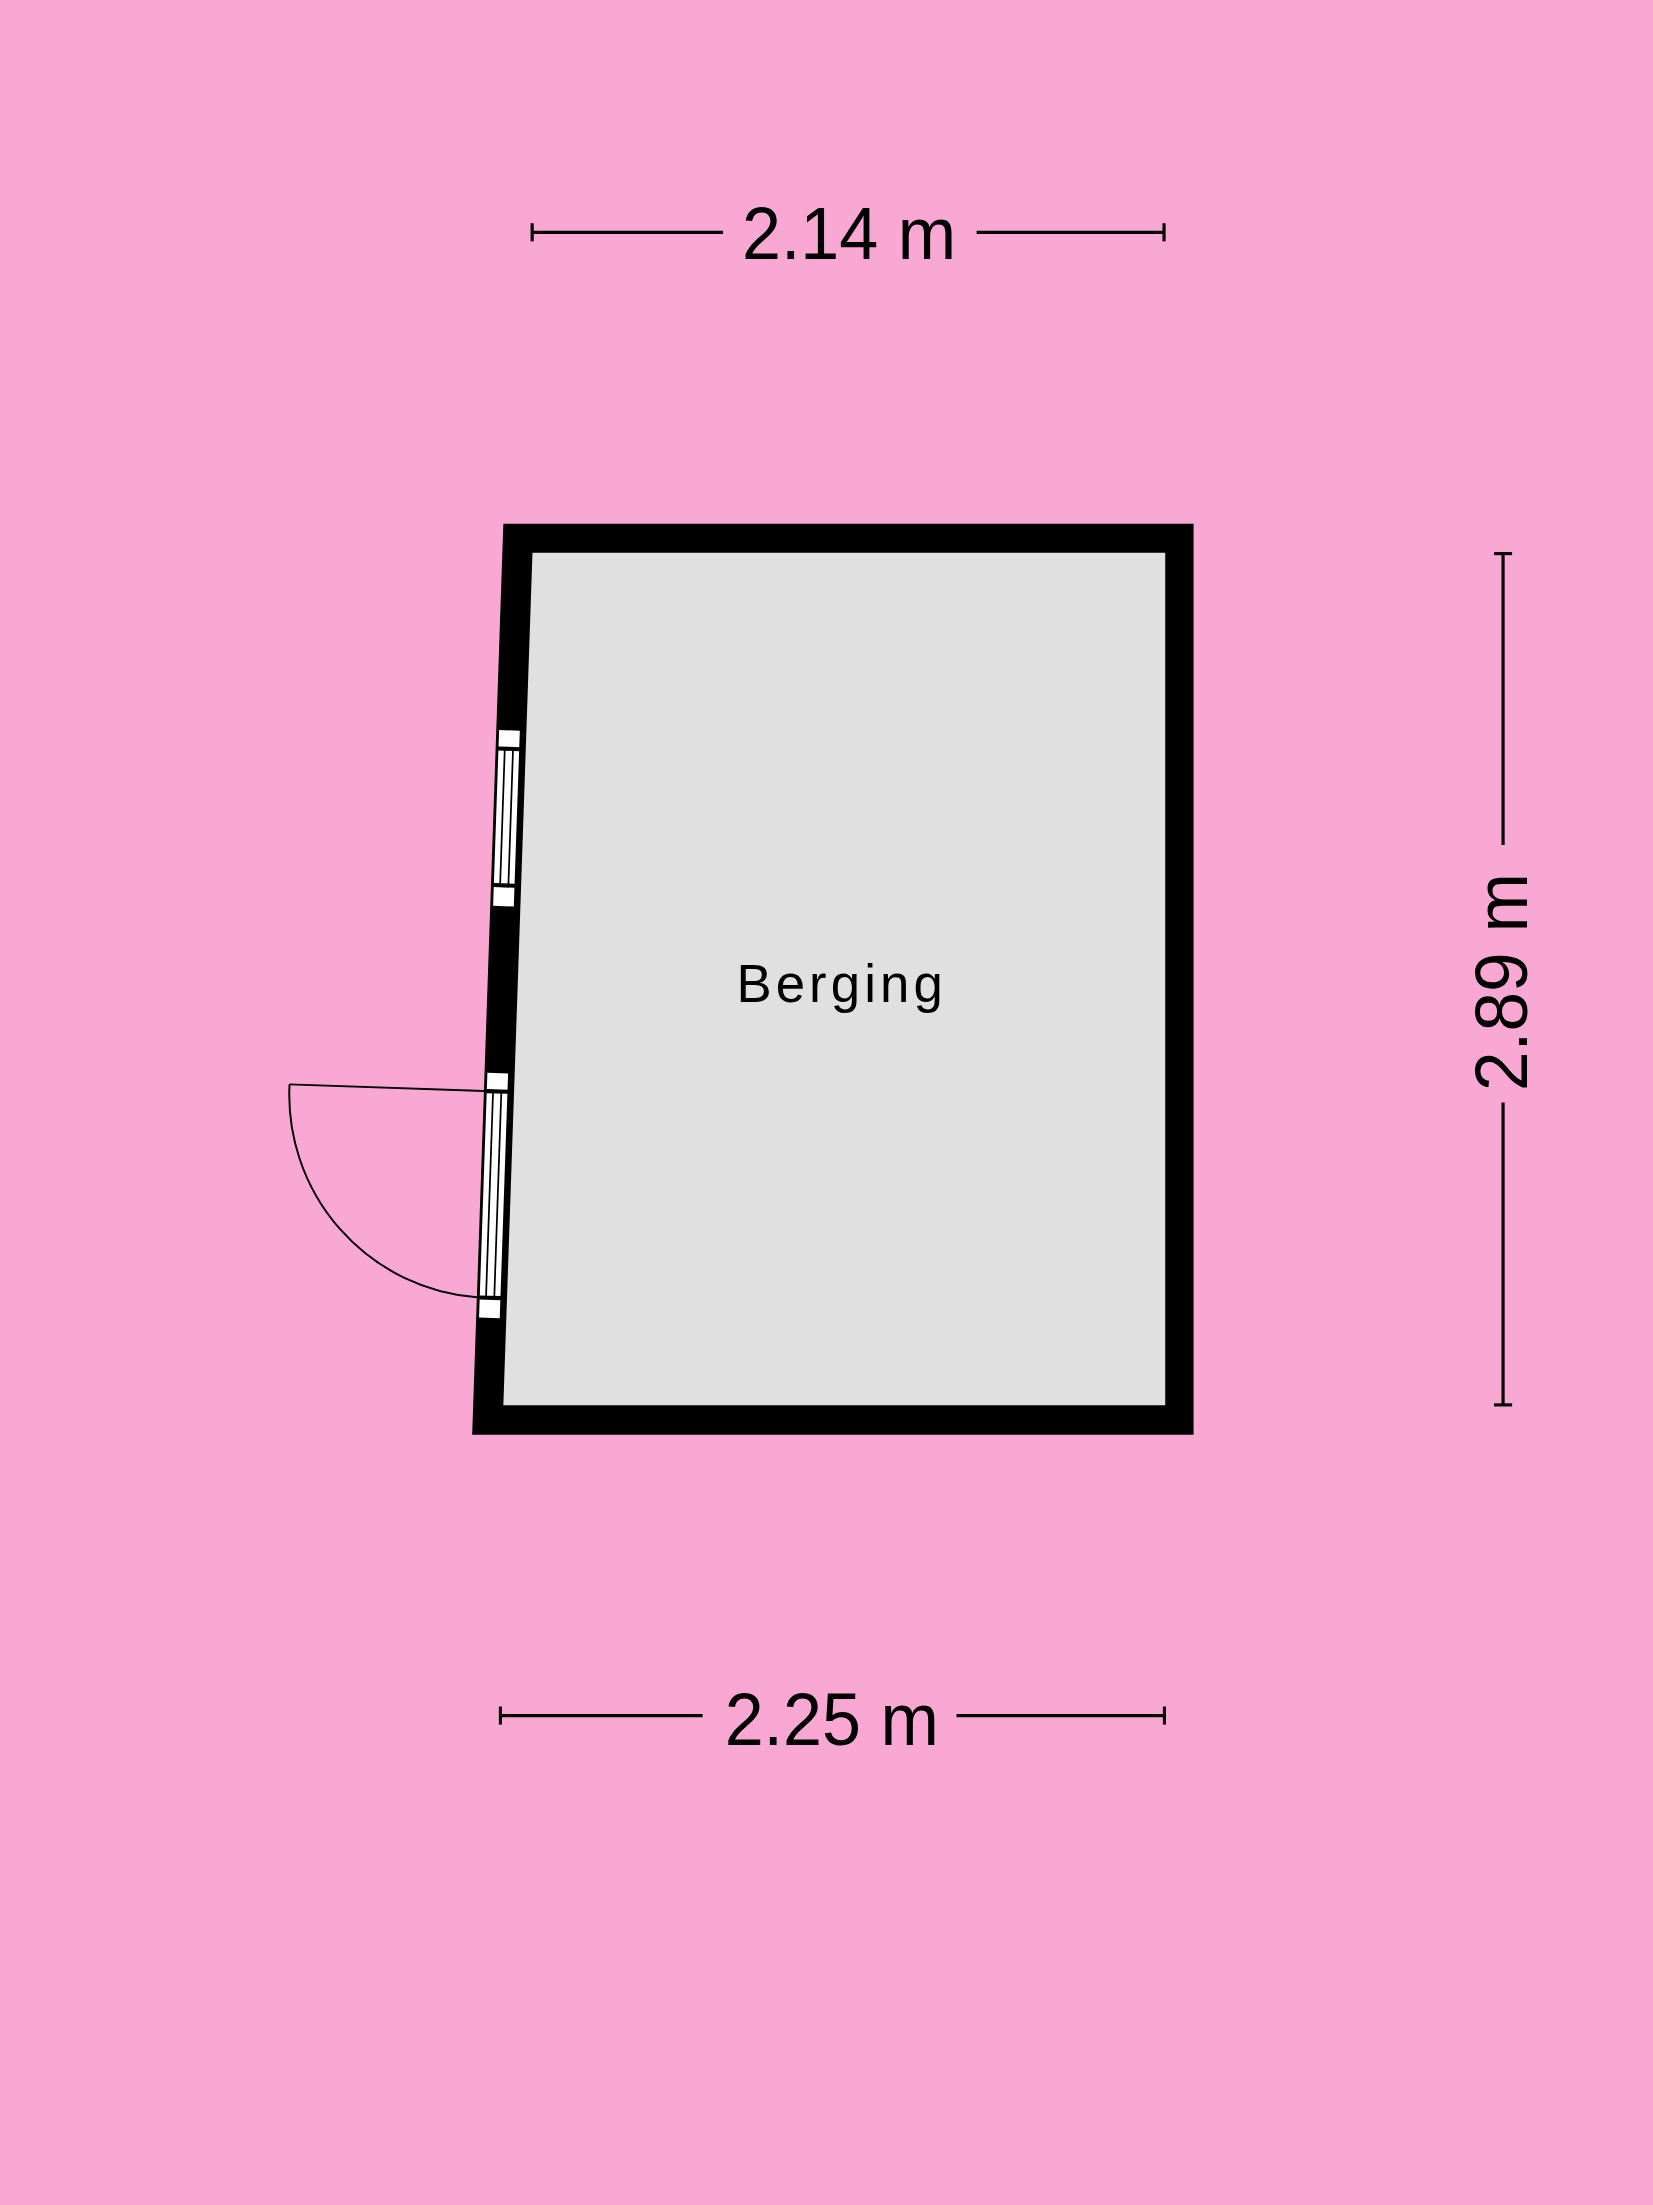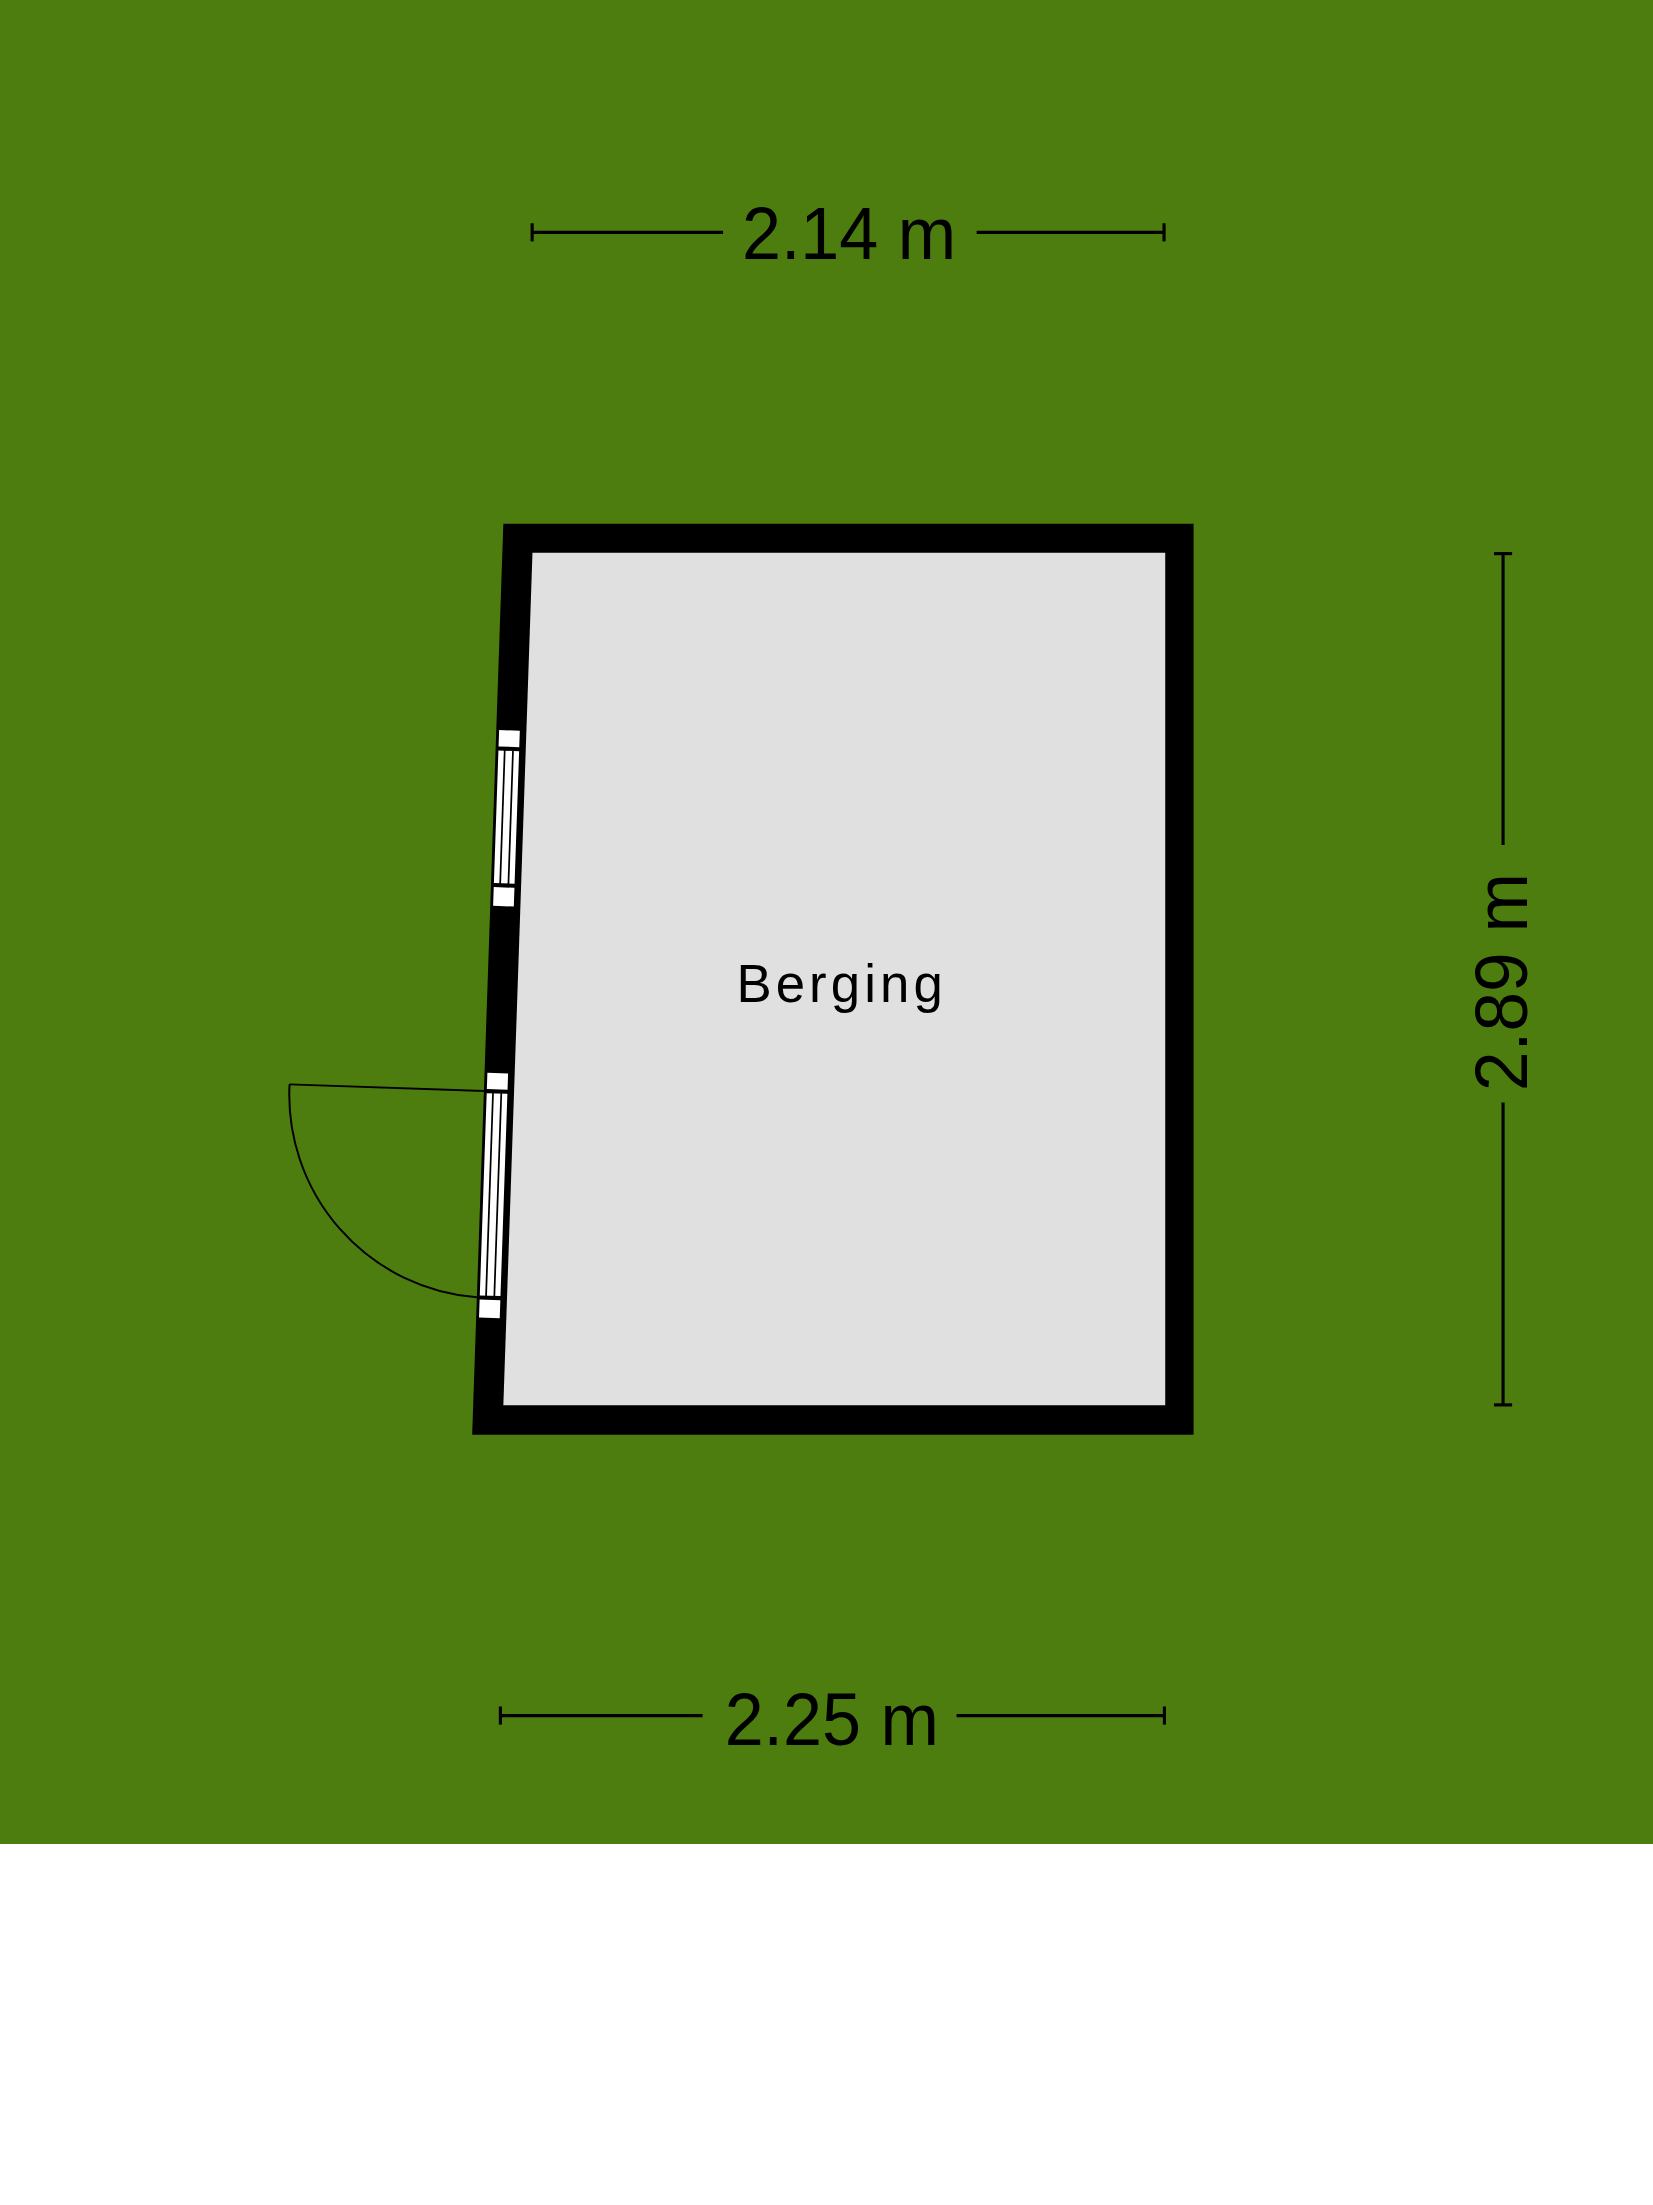--- a/index.html
+++ b/index.html
@@ -1,16 +1,16 @@
 <!DOCTYPE html>
 <html style="font-size:12.6px"><head>
 <meta charset="utf-8">
 <style>
   html,body{margin:0;padding:0;background:#ffffff;}
-  .page{position:relative;width:1654px;height:1844px;background:#4d7c0f;overflow:hidden;}
+  .page{position:relative;width:1654px;height:2205px;background:#f9a8d4;overflow:hidden;}
   svg text{font-family:"Liberation Sans",sans-serif;fill:#000000;}
 </style>
 </head>
 <body>
 <div class="page">
 <svg width="1654" height="2205" viewBox="0 0 2100 2800">
 
   <polygon points="639,665 1515.5,665 1515.5,1822 599.4,1822" fill="#000000"></polygon>
 
   <polygon points="676,702 1479.5,702 1479.5,1784.5 639,1784.5" fill="#e0e0e0"></polygon>

